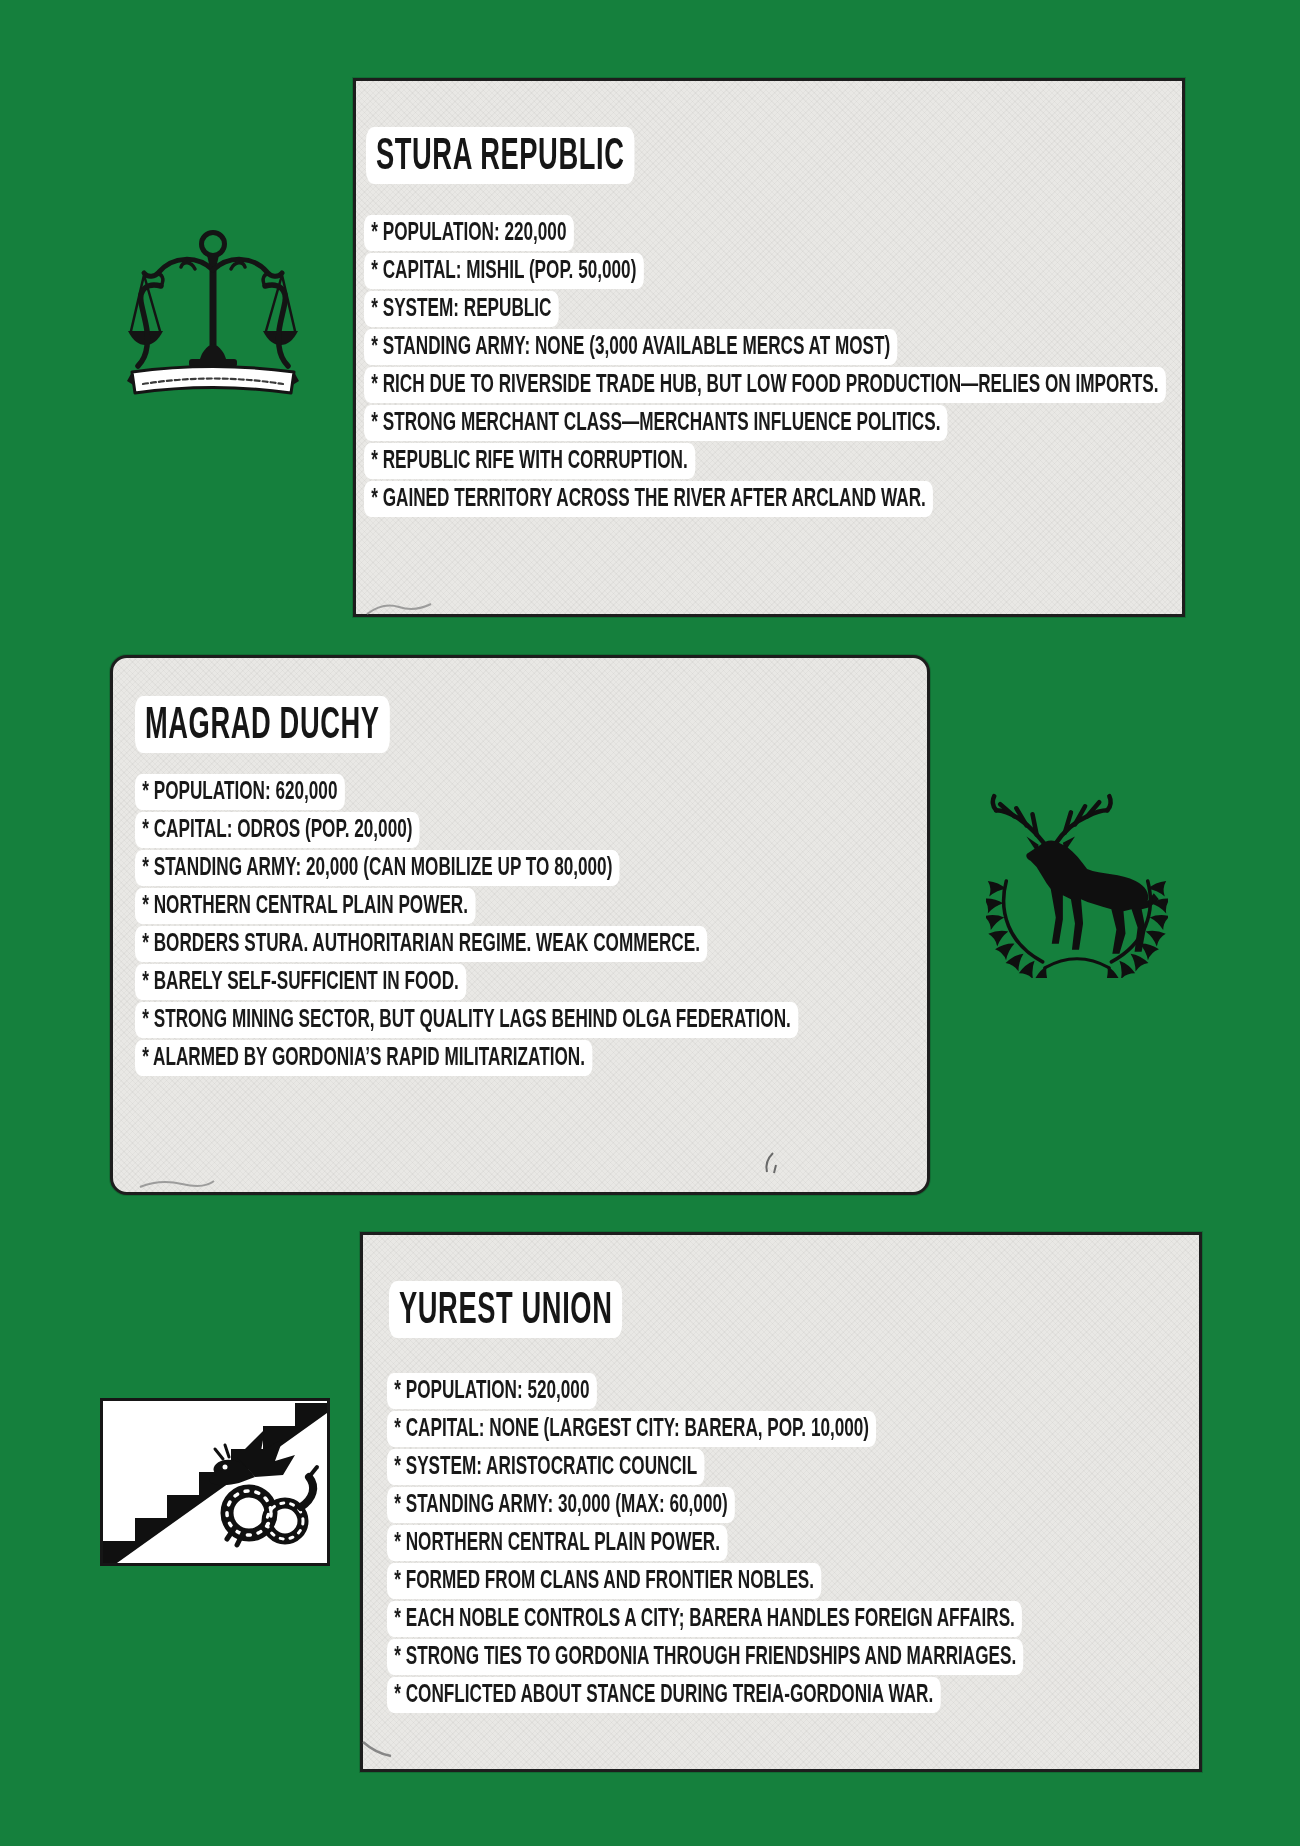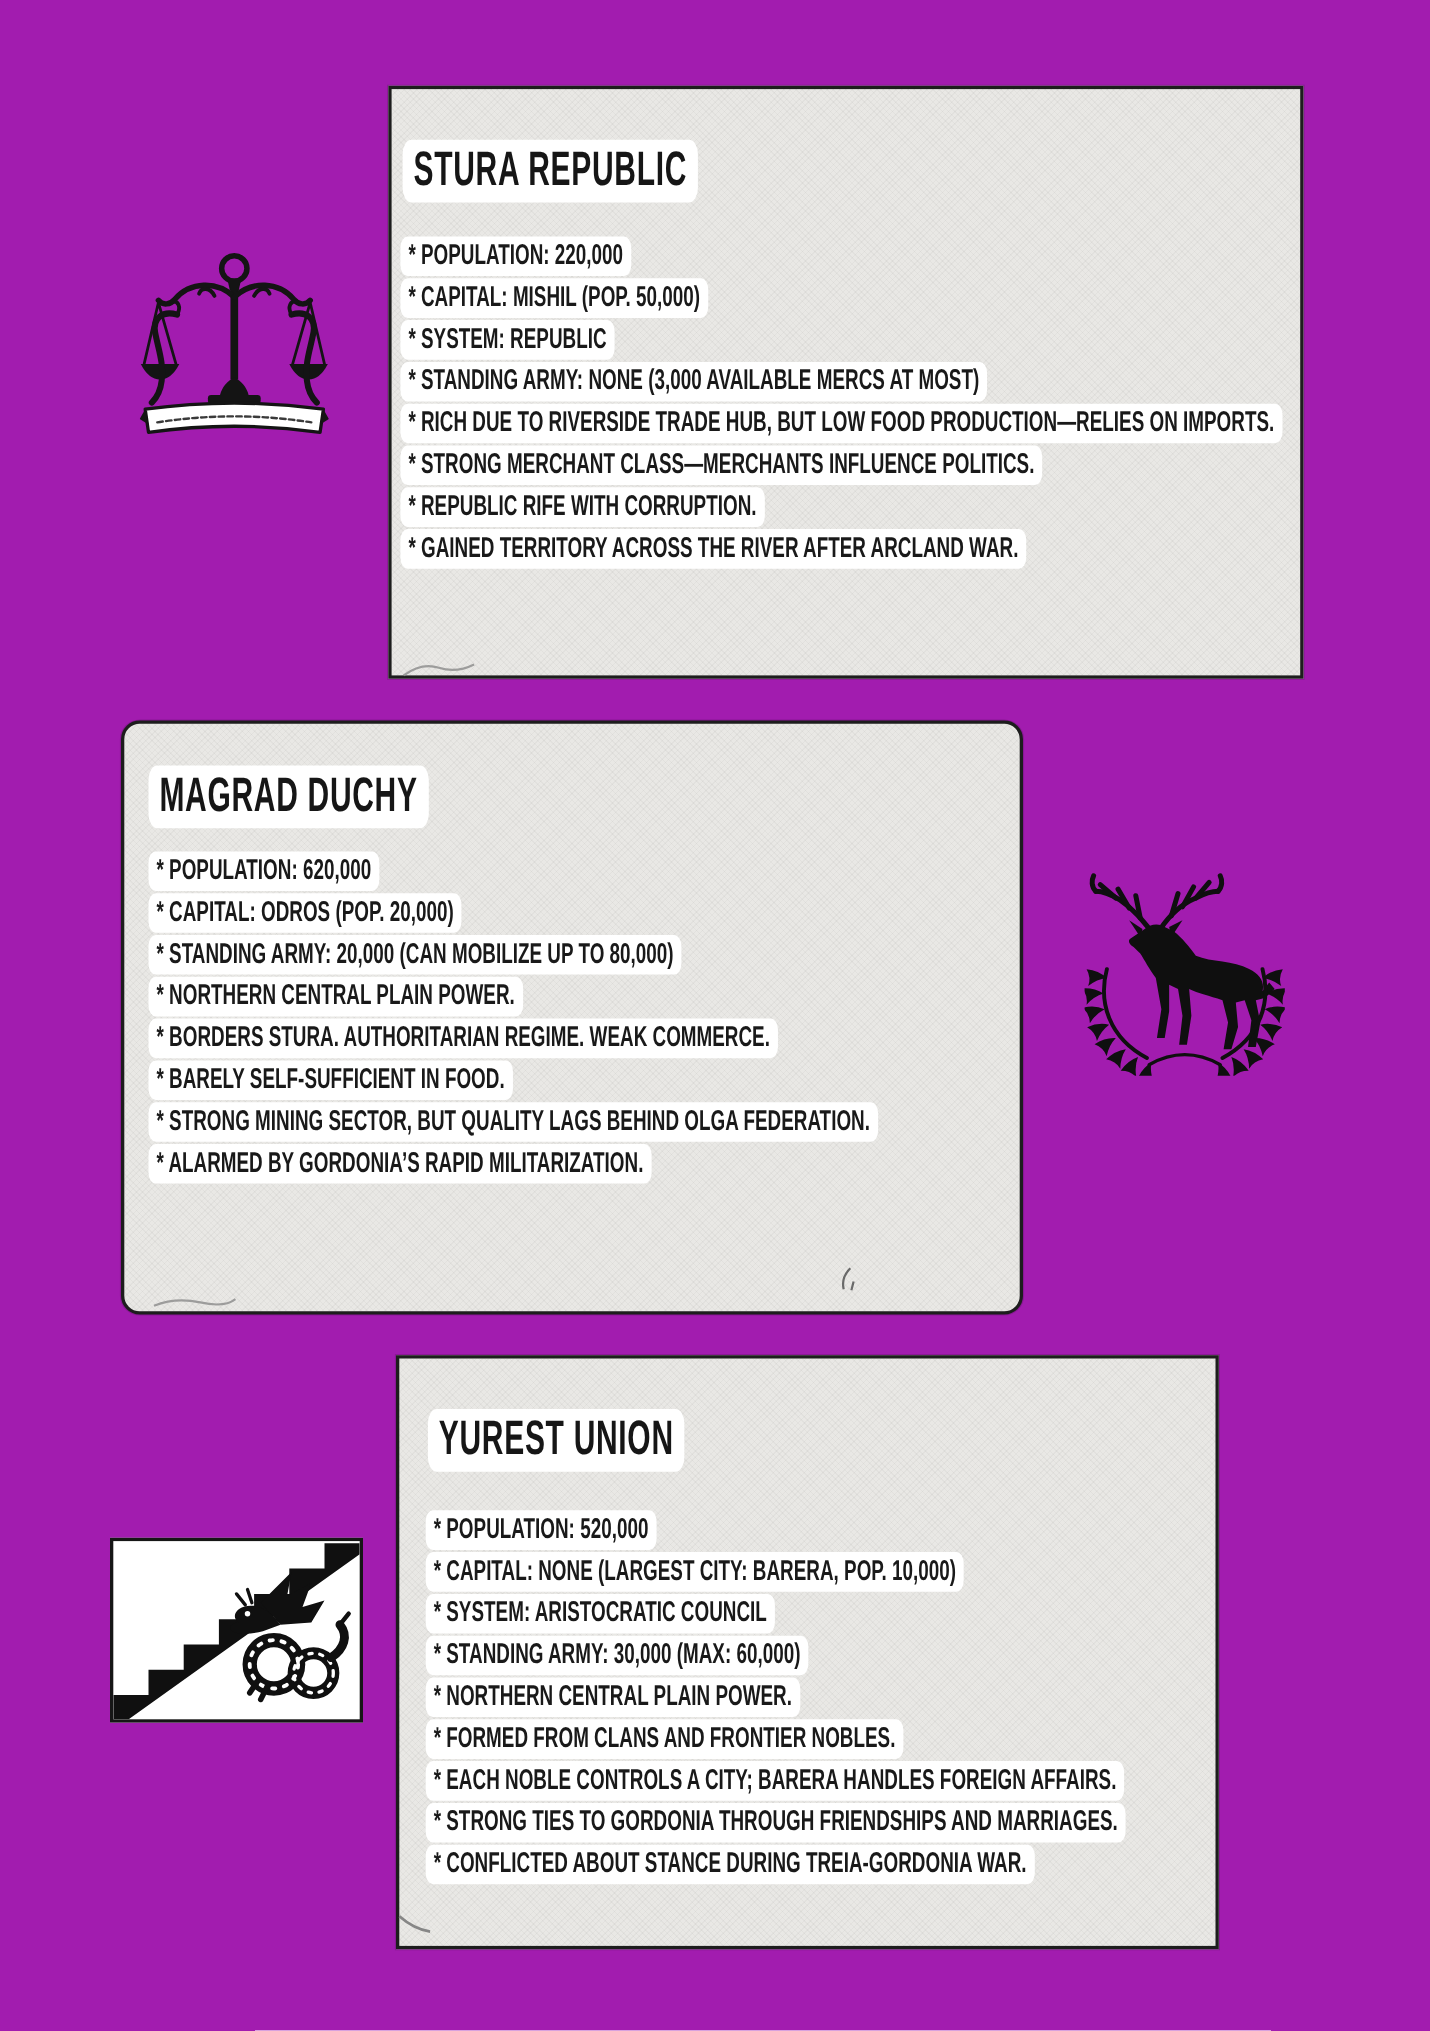--- a/index.html
+++ b/index.html
@@ -1,31 +1,31 @@
 <!DOCTYPE html>
 <html><head>
 <meta charset="utf-8">
 <style>
   html,body{margin:0;padding:0;background:#ffffff;}
   .page{
-    position:relative;width:1300px;height:1846px;background:#a21caf;overflow:hidden;
+    position:relative;width:1300px;height:1846px;background:#15803d;overflow:hidden;
     font-family:"Liberation Sans", sans-serif;color:#1a1a1a;
   }
   .panel{
     position:absolute;box-sizing:border-box;
     background-color:#e9e8e5;
     background-image:
       repeating-linear-gradient(45deg, rgba(0,0,0,0.030) 0 1px, transparent 1px 4px),
       repeating-linear-gradient(-45deg, rgba(0,0,0,0.030) 0 1px, transparent 1px 4px);
     border:3px solid #1d1d1d;
     box-shadow:0 0 0 1px rgba(0,0,0,0.15);
   }
   #panel-stura {left:353px;top:78px;  width:832px;height:539px;}
   #panel-magrad{left:110px;top:655px; width:820px;height:540px;border-radius:17px;}
-  #panel-yurest{left:360px;top:1232px;width:748px;height:540px;}
+  #panel-yurest{left:360px;top:1232px;width:842px;height:540px;}
 
   .title{position:absolute;margin:0;white-space:nowrap;font-weight:700;}
   .title .halo{
     display:inline-block;transform:scaleX(0.62);transform-origin:left center;
     background:#ffffff;border-radius:13px;padding:3px 16px 6px;
     font-size:44px;line-height:1.08;letter-spacing:1px;color:#161616;
   }
   #panel-stura  .title{left:10px;top:46px;}
   #panel-magrad .title{left:22px;top:38px;}
   #panel-yurest .title{left:26px;top:46px;}

